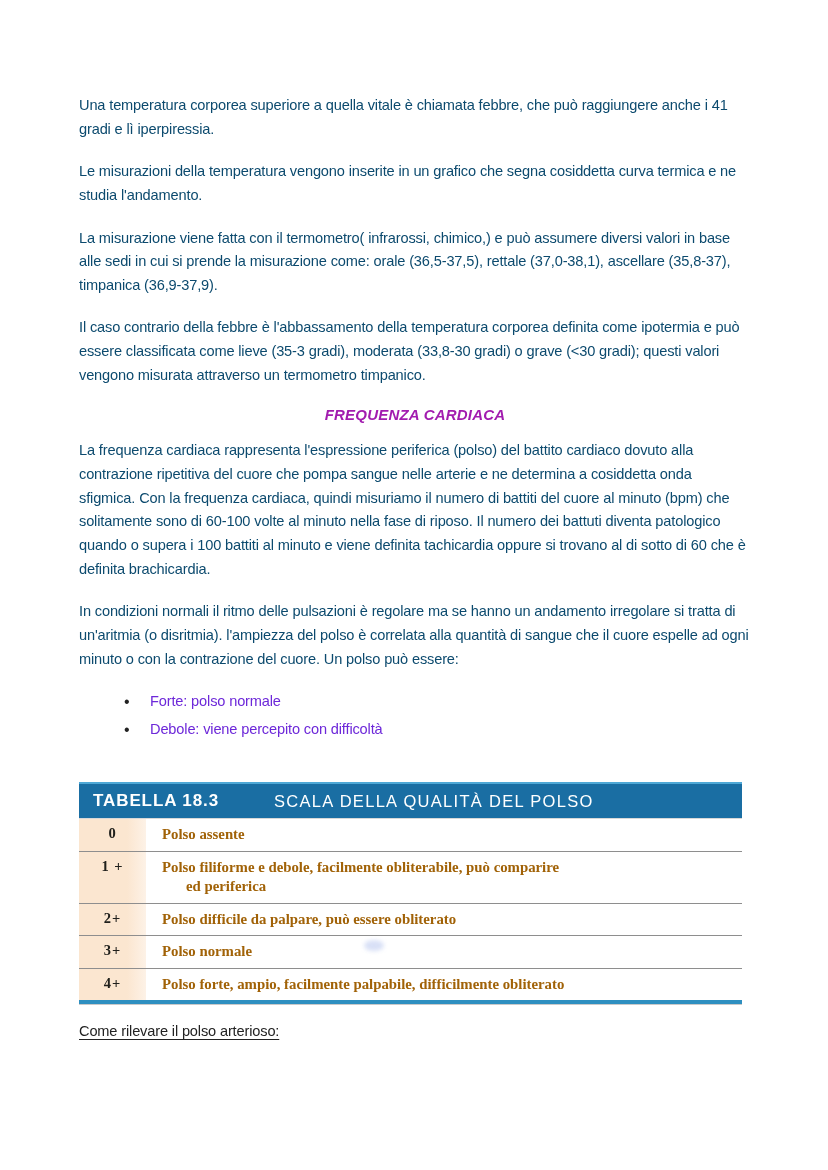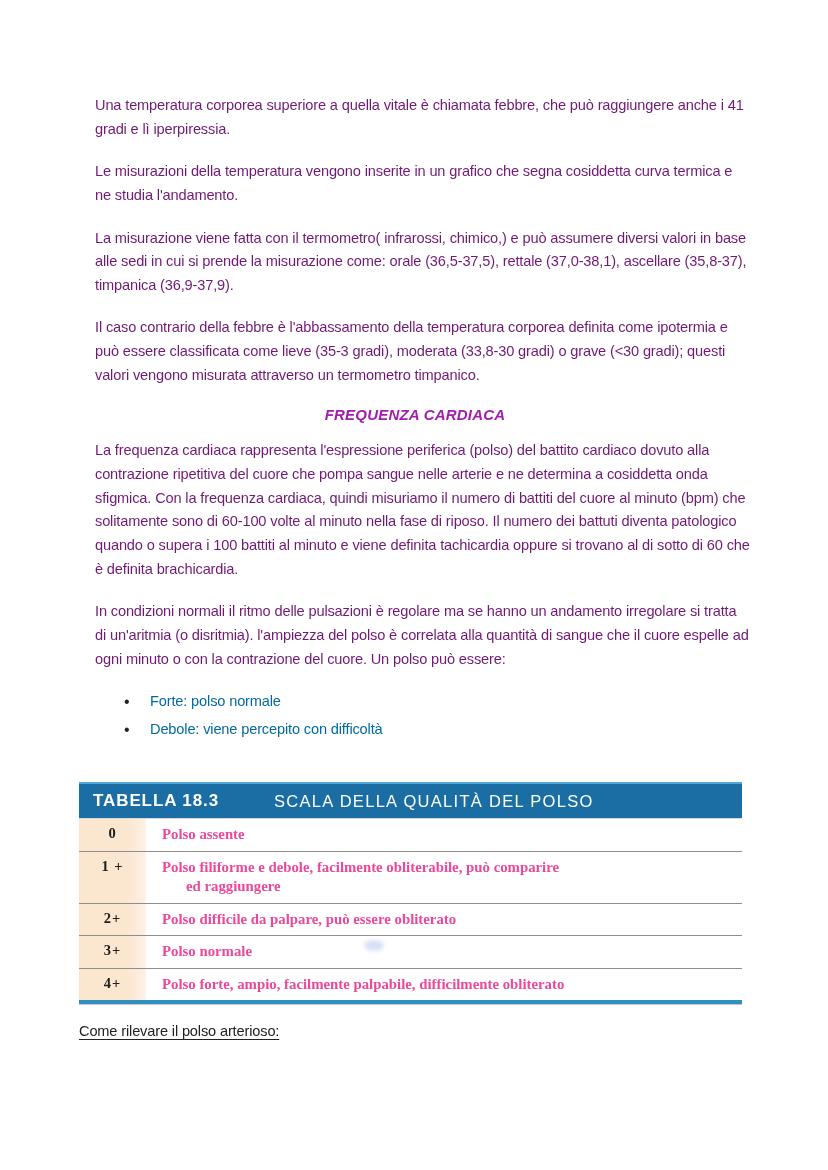--- a/index.html
+++ b/index.html
@@ -25,25 +25,25 @@
   }
 
   .content {
     position: absolute;
     left: 79px;
     top: 94px;
     width: 672px;
   }
 
   p.para {
-    margin: 0 0 19px 16px;
+    margin: 0 0 19px 0;
     font-size: 14.6px;
     line-height: 1.62;
     letter-spacing: -0.15px;
-    color: #701a75;
+    color: #0c4a6e;
     text-align: left;
   }
 
   h2.section-heading {
     margin: 9px 0 16px 0;
     text-align: center;
     color: #a21caf;
     font-weight: bold;
     font-style: italic;
     font-size: 15px;
@@ -51,21 +51,21 @@
   }
 
   ul.bullets {
     margin: 2px 0 0 0;
     padding-left: 45px;
     list-style: none;
   }
   ul.bullets li {
     font-size: 14.6px;
     line-height: 1.62;
-    color: #0369a1;
+    color: #6d28d9;
     position: relative;
     margin-bottom: 4px;
     padding-left: 26px;
     letter-spacing: -0.15px;
   }
   ul.bullets li::before {
     content: "\2022";
     position: absolute;
     left: 0;
     top: -1px;
@@ -132,21 +132,21 @@
     text-align: center;
     box-sizing: border-box;
     letter-spacing: 1px;
   }
   .tbl-cell-desc {
     flex: 1 1 auto;
     background: #ffffff;
     font-family: "Liberation Serif", serif;
     font-weight: bold;
     font-size: 14.8px;
-    color: #ec4899;
+    color: #a16207;
     padding: 6px 10px 6px 16px;
     line-height: 1.32;
     box-sizing: border-box;
   }
   .tbl-cell-desc .cont {
     display: block;
     padding-left: 24px;
   }
   .tbl-botline {
     height: 4px;
@@ -226,21 +226,21 @@
         <div class="tbl-cell-score">0</div>
         <div class="tbl-cell-desc">
           <span>Polso assente</span>
         </div>
       </div>
 
       <div class="tbl-row">
         <div class="tbl-cell-score">1 +</div>
         <div class="tbl-cell-desc">
           <span>Polso filiforme e debole, facilmente obliterabile, può comparire</span>
-          <span class="cont">ed raggiungere</span>
+          <span class="cont">ed periferica</span>
         </div>
       </div>
 
       <div class="tbl-row">
         <div class="tbl-cell-score">2+</div>
         <div class="tbl-cell-desc">
           <span>Polso difficile da palpare, può essere obliterato</span>
         </div>
       </div>
 

